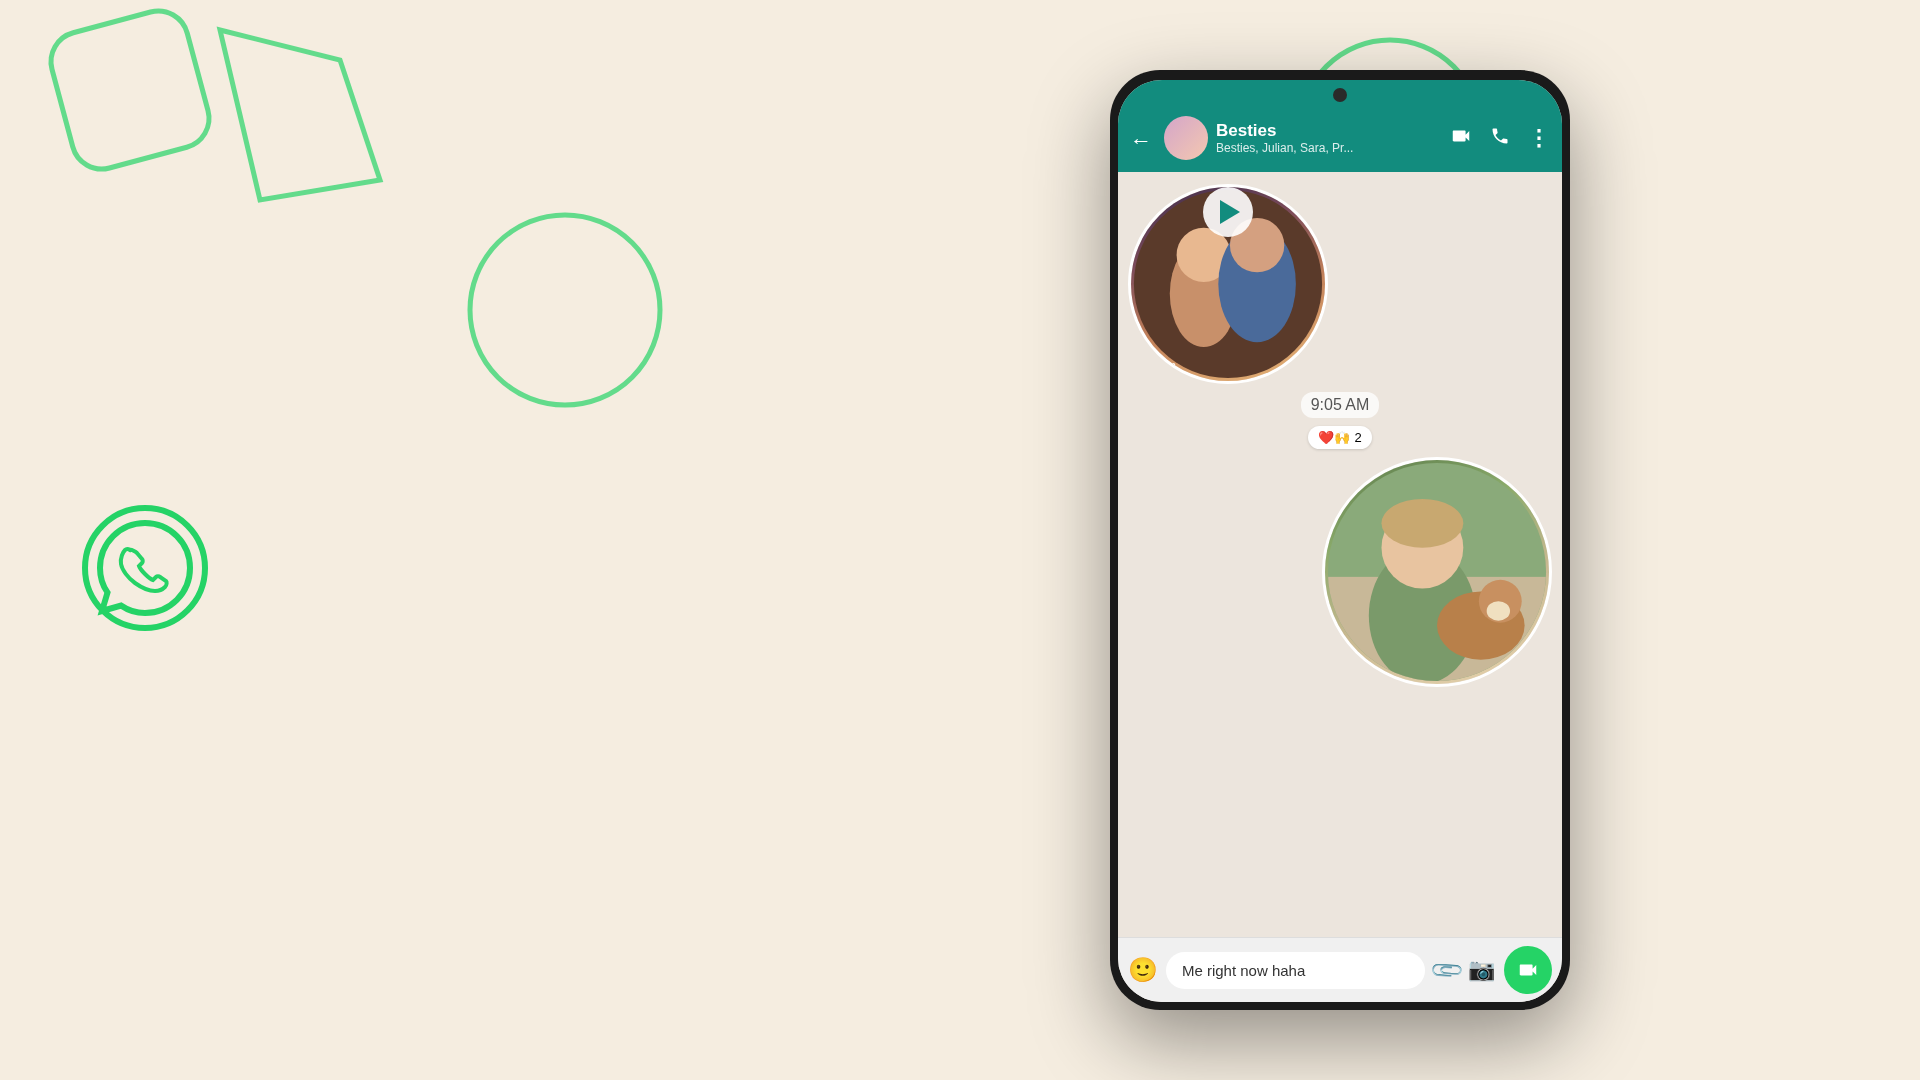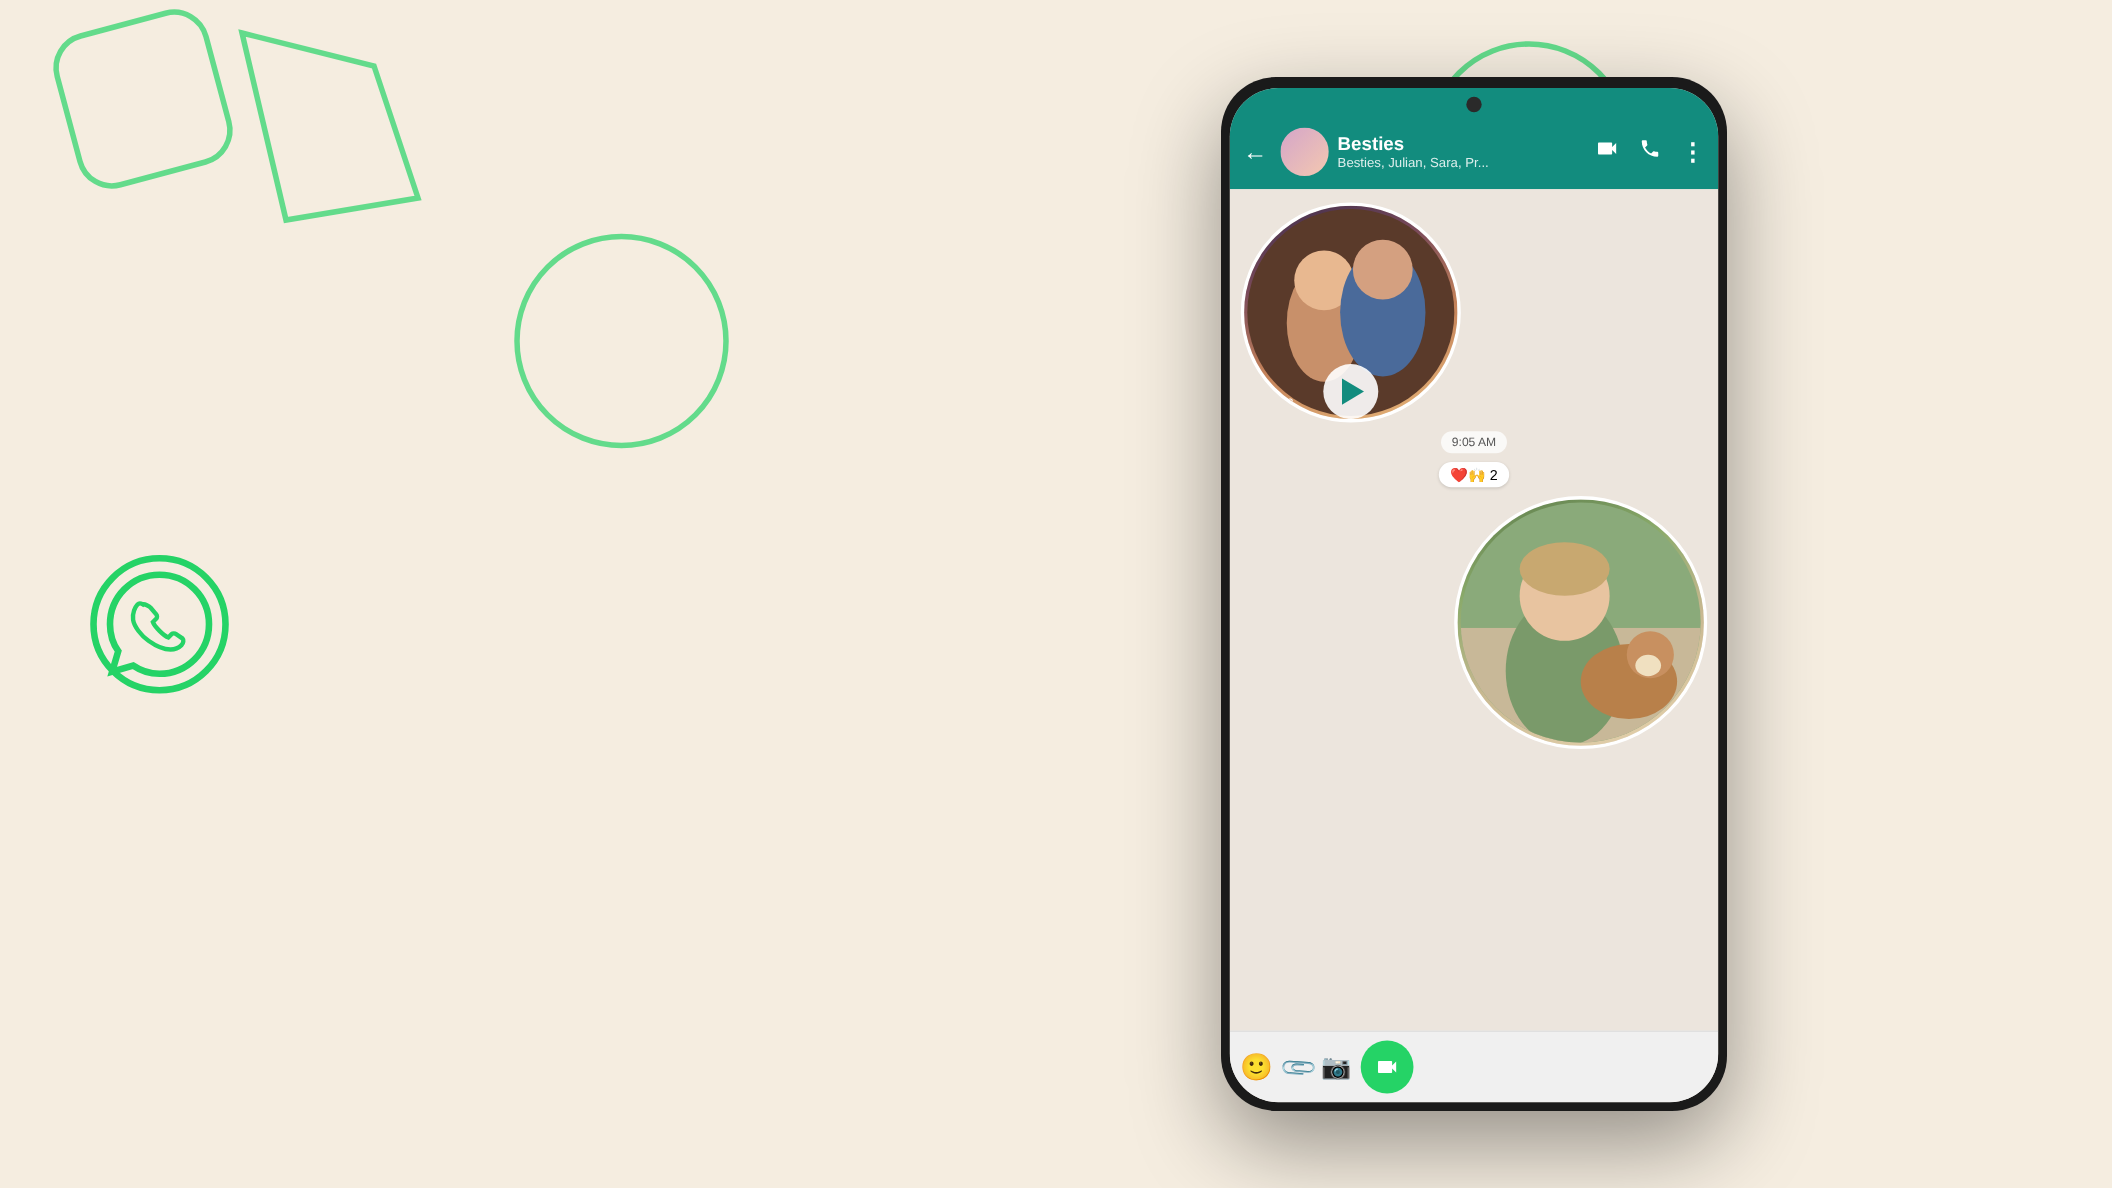--- a/index.html
+++ b/index.html
@@ -171,21 +171,21 @@
       align-self: flex-start;
       position: relative;
     }
 
     .video-circle {
       width: 200px;
       height: 200px;
       border-radius: 50%;
       background: linear-gradient(135deg, #8B4A6B, #C4775A, #E8A87C);
       display: flex;
-      align-items: flex-end;
+      align-items: flex-start;
       justify-content: center;
       position: relative;
       overflow: hidden;
       border: 3px solid white;
     }
 
     .video-circle-inner {
       width: 100%;
       height: 100%;
       background: linear-gradient(160deg, #3a2a4a 0%, #7a4a5a 30%, #c4825a 60%, #e8b87a 100%);
@@ -228,21 +228,21 @@
     .mute-icon {
       font-size: 10px;
     }
 
     
     .timestamp-bubble {
       align-self: center;
       background: rgba(255,255,255,0.75);
       border-radius: 12px;
       padding: 4px 10px;
-      font-size: 11px;
+      font-size: 16px;
       color: #555;
     }
 
     
     .reaction-row {
       align-self: center;
       background: white;
       border-radius: 20px;
       padding: 4px 10px;
       font-size: 13px;
@@ -469,20 +469,21 @@
               </svg>
             </div>
           </div>
         </div>
 
       </div>
 
 
       <div class="input-bar">
         <span class="emoji-btn">🙂</span>
+        <input class="text-input" type="text" value="Me right now haha" style="">
         <span class="attach-btn">📎</span>
         <span class="camera-btn">📷</span>
         <div class="video-record-btn">
           <svg width="22" height="22" viewBox="0 0 24 24" fill="white">
             <path d="M17 10.5V7c0-.55-.45-1-1-1H4c-.55 0-1 .45-1 1v10c0 .55.45 1 1 1h12c.55 0 1-.45 1-1v-3.5l4 4v-11l-4 4z"></path>
           </svg>
         </div>
       </div>
 
     </div>

